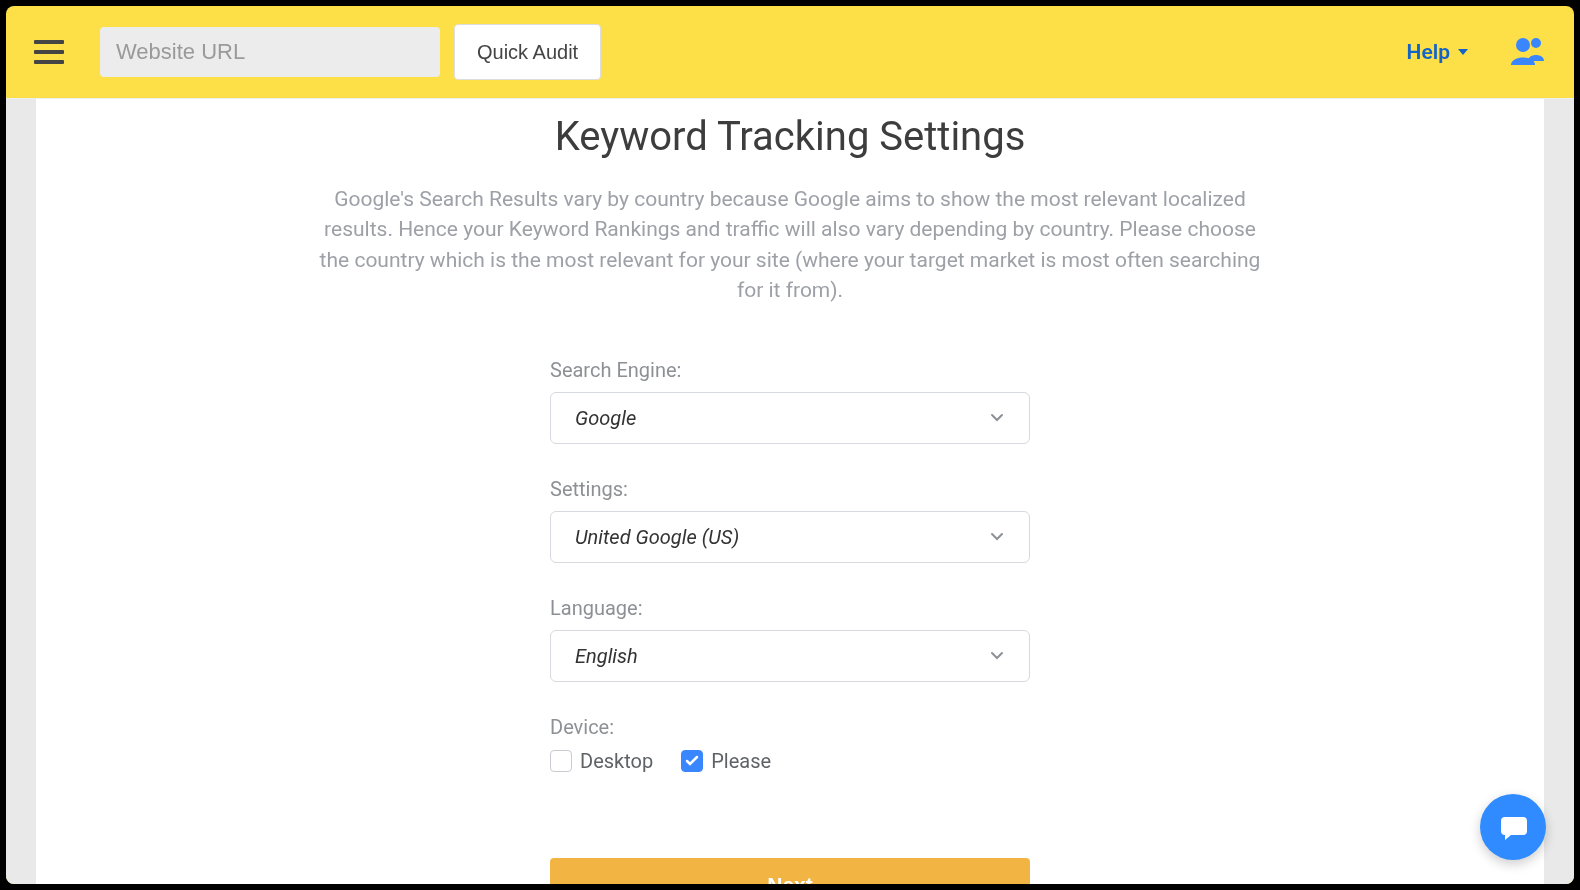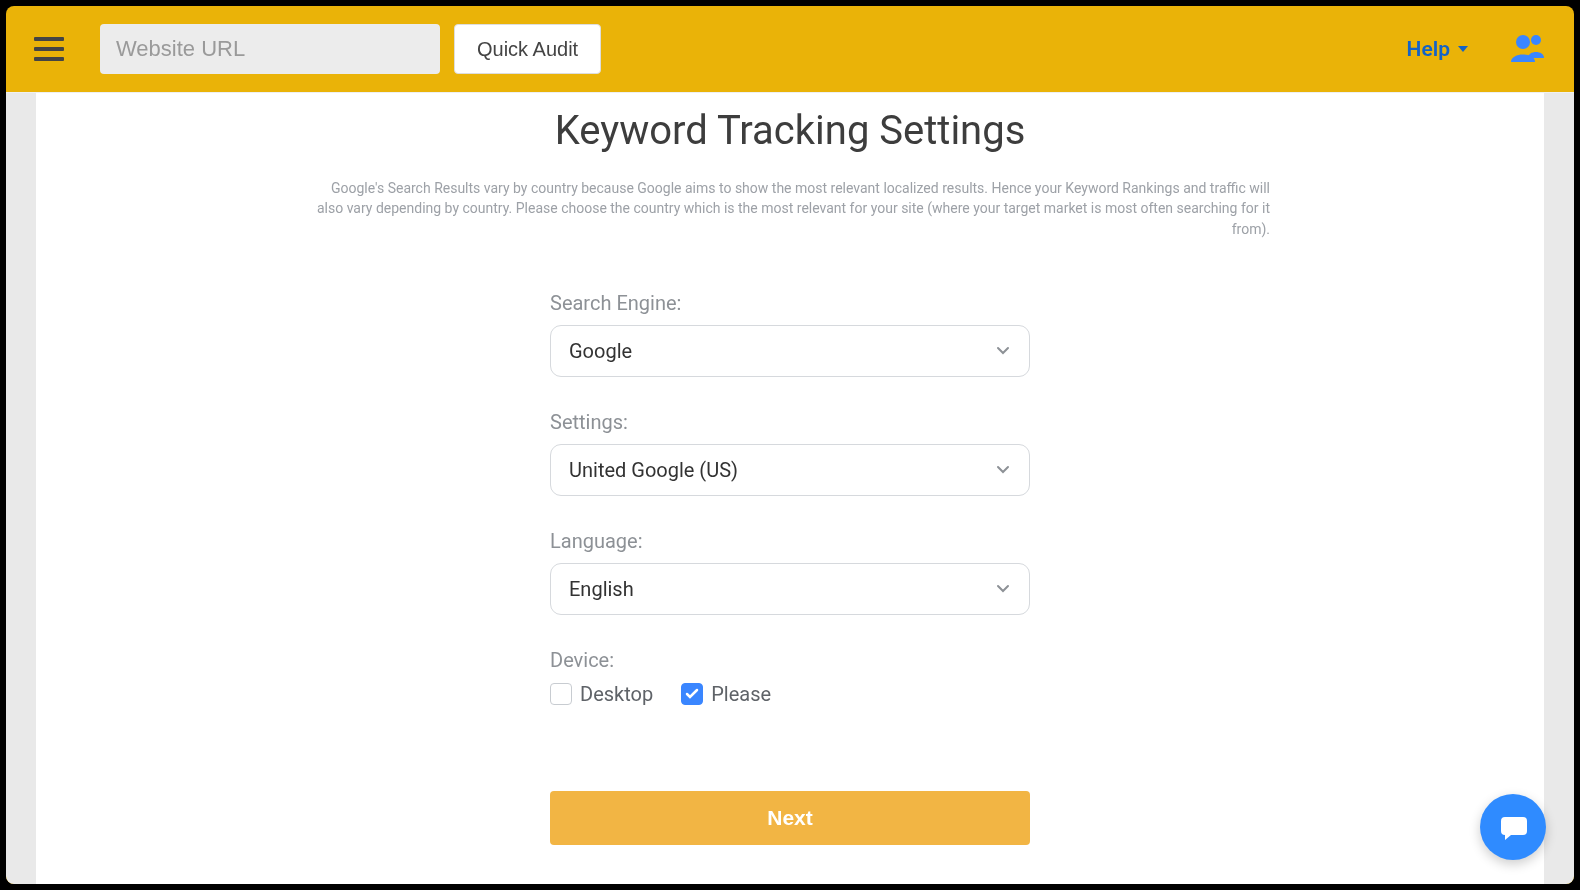--- a/index.html
+++ b/index.html
@@ -5,21 +5,21 @@
   * { box-sizing: border-box; margin: 0; padding: 0; }
   html, body { width: 100%; height: 100%; }
   body {
     font-family: -apple-system, BlinkMacSystemFont, "Segoe UI", Roboto, "Helvetica Neue", Arial, sans-serif;
     background: #000;
     padding: 6px;
     width: 1580px;
     height: 890px;
   }
   .frame {
-    background: #eab308;
+    background: #fde047;
     width: 100%;
     height: 100%;
     border-radius: 8px;
     overflow: hidden;
     position: relative;
     display: flex;
     flex-direction: column;
   }
   .topbar {
     display: flex;
@@ -40,21 +40,21 @@
     height: 50px;
     background:#ececec;
     border:none;
     border-radius:4px;
     padding: 0 16px;
     font-size: 22px;
     color:#333;
   }
   .url-input::placeholder { color:#9a9a9a; }
   .quick-audit-btn {
-    height:50px;
+    height:56px;
     padding: 0 22px;
     background:#fff;
     border:1px solid #ddd;
     border-radius:4px;
     font-size:20px;
     color:#444;
     cursor:pointer;
   }
   .topbar-spacer { flex:1; }
   .help-link {
@@ -85,45 +85,45 @@
     padding: 14px 60px 40px 60px;
     text-align:center;
   }
   .page-title {
     font-size:40px;
     font-weight:400;
     color:#3d3d3d;
     margin-bottom: 24px;
   }
   .page-desc {
-    font-size:14px;
+    font-size:21px;
     color:#9da1a7;
     line-height:1.45;
     max-width:960px;
     margin: 0 auto 52px auto;
-    text-align: right;
   }
   .form-col {
     max-width:480px;
     margin: 0 auto;
     text-align:left;
   }
   .form-group { margin-bottom: 33px; }
   .form-label { font-size:20px; color:#8d9196; margin-bottom:10px; display:block; }
   .select-box {
     width:100%;
     height:52px;
     border:1px solid #d6d9dd;
-    border-radius:11px;
+    border-radius:6px;
     background:#fff;
     display:flex; align-items:center; justify-content:space-between;
-    padding: 0 18px;
+    padding: 0 24px;
     font-size:20px;
     color:#333;
     cursor:pointer;
+    font-style:italic;
   }
   .chev { color:#8d9196; }
   .checkbox-row { display:flex; align-items:center; gap:28px; margin-top:8px;}
   .cb-wrap { display:flex; align-items:center; gap:8px; }
   .cb {
     width:22px; height:22px; border:1px solid #c8ccd1; border-radius:4px; background:#fff;
     display:flex; align-items:center; justify-content:center; cursor:pointer;
   }
   .cb.checked { background:#3a86ff; border-color:#3a86ff; }
   .cb.checked svg { display:block; }

